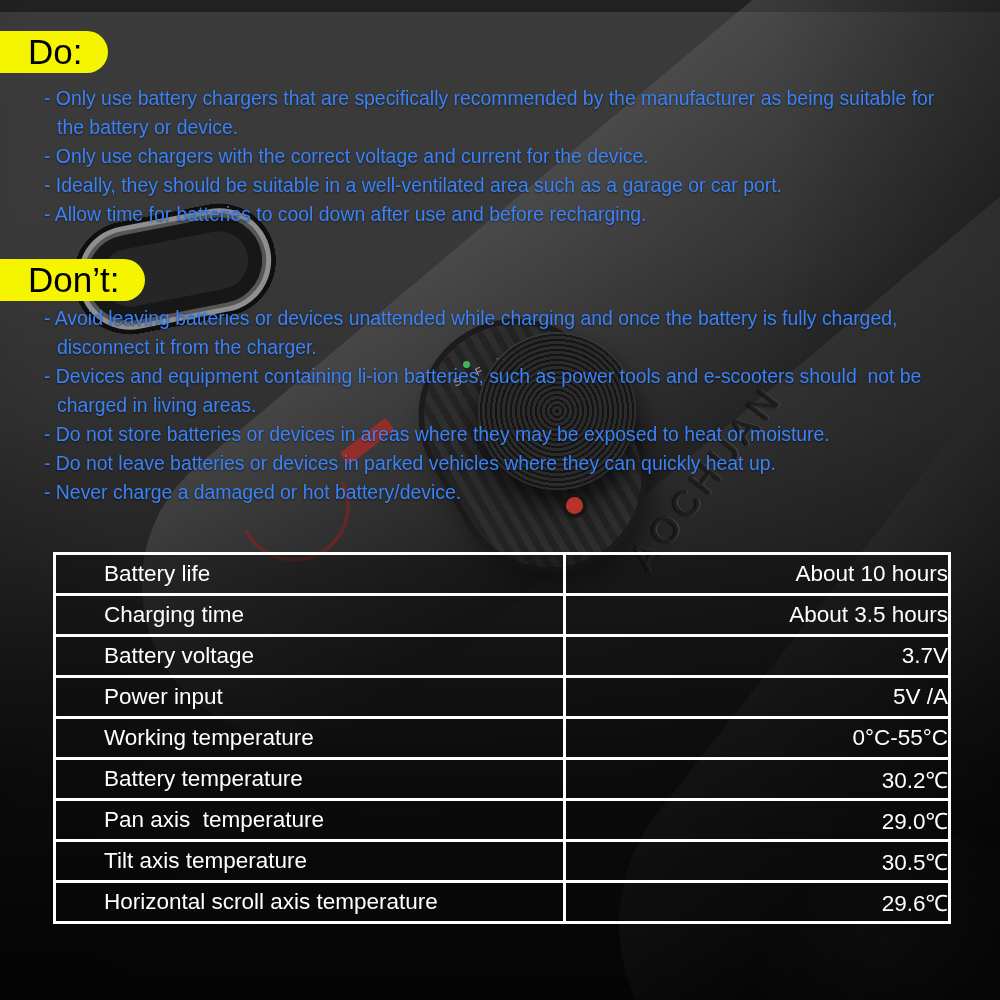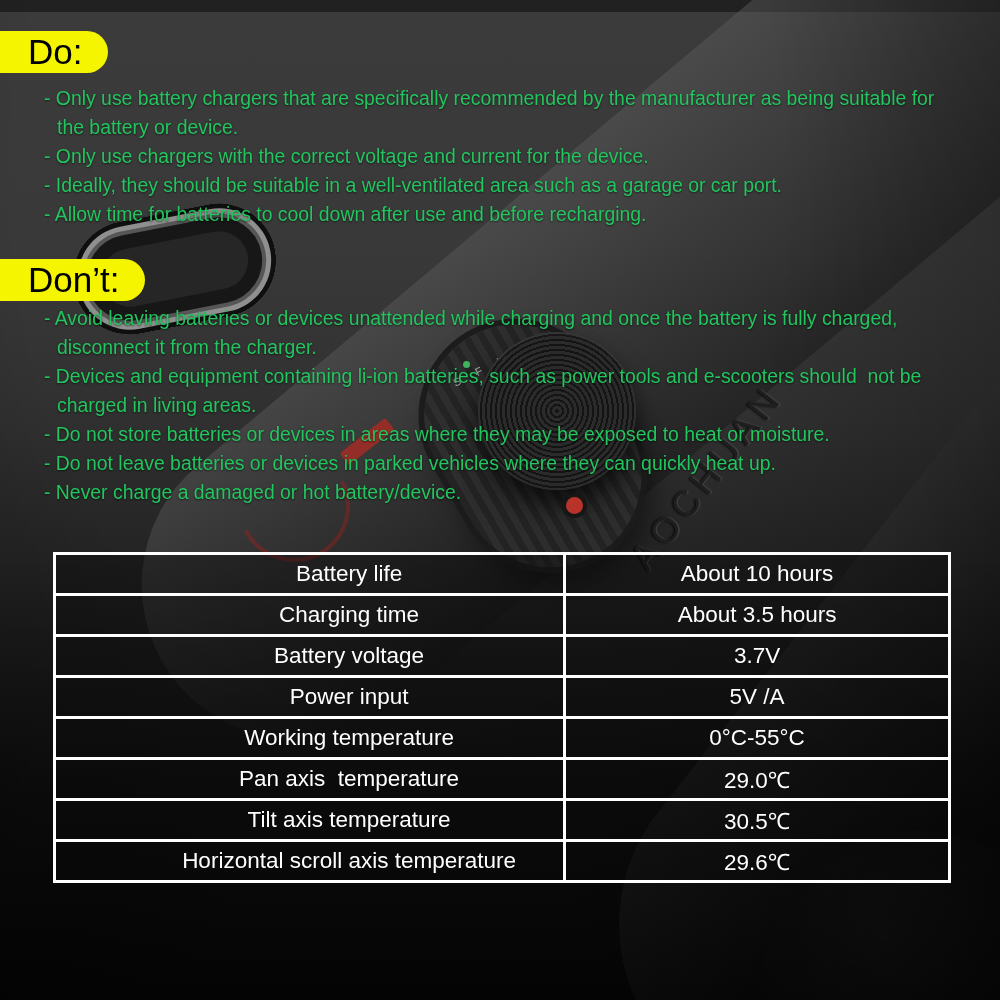--- a/index.html
+++ b/index.html
@@ -74,39 +74,39 @@
     height:42px; line-height:42px;
     background:#f5f500; color:#000;
     border-radius:26px; padding:0 26px 0 54px;
     font-size:35px;
   }
   .pill-do   { top:31px; }
   .pill-dont { top:259px; }
 
   .list {
     position:absolute; left:44px; width:912px; z-index:5;
-    color:#22c55e; font-size:19.4px; line-height:29px;
+    color:#3b82f6; font-size:19.4px; line-height:29px;
     text-shadow:0 1px 2px rgba(0,0,0,.55);
   }
   .do-list   { top:84px; }
   .dont-list { top:304px; }
   .list li { list-style:none; padding-left:13px; text-indent:-13px; white-space:pre-wrap; }
 
   .spec-table {
     position:absolute; left:53px; top:552px; width:898px; z-index:5;
     border-collapse:collapse; table-layout:fixed; color:#fff;
   }
   .spec-table td {
     border:3px solid #fff; height:41px; padding:0;
     background:rgba(10,10,10,.38);
     font-size:22.5px; vertical-align:middle;
     white-space:pre-wrap;
   }
-  .spec-table td.label { width:57%; padding-left:79px; text-align:center;margin-top:20px; }
-  .spec-table td.value { width:43%; text-align:center; }
+  .spec-table td.label { width:57%; padding-left:48px; text-align:left;margin-top:20px; }
+  .spec-table td.value { width:43%; text-align:right; }
 </style>
 </head>
 <body>
 
 <main>
 
   <div class="stage">
     <div class="top-strip"></div>
     <div class="arm1"></div>
     <div class="arm2"></div>
@@ -160,20 +160,24 @@
       </tr>
       <tr>
         <td class="label">Power input</td>
         <td class="value">5V /A</td>
       </tr>
       <tr>
         <td class="label">Working temperature</td>
         <td class="value">0°C-55°C</td>
       </tr>
       <tr>
+        <td class="label">Battery temperature</td>
+        <td class="value">30.2℃</td>
+      </tr>
+      <tr>
         <td class="label">Pan axis  temperature</td>
         <td class="value">29.0℃</td>
       </tr>
       <tr>
         <td class="label">Tilt axis temperature</td>
         <td class="value">30.5℃</td>
       </tr>
       <tr>
         <td class="label">Horizontal scroll axis temperature</td>
         <td class="value">29.6℃</td>

